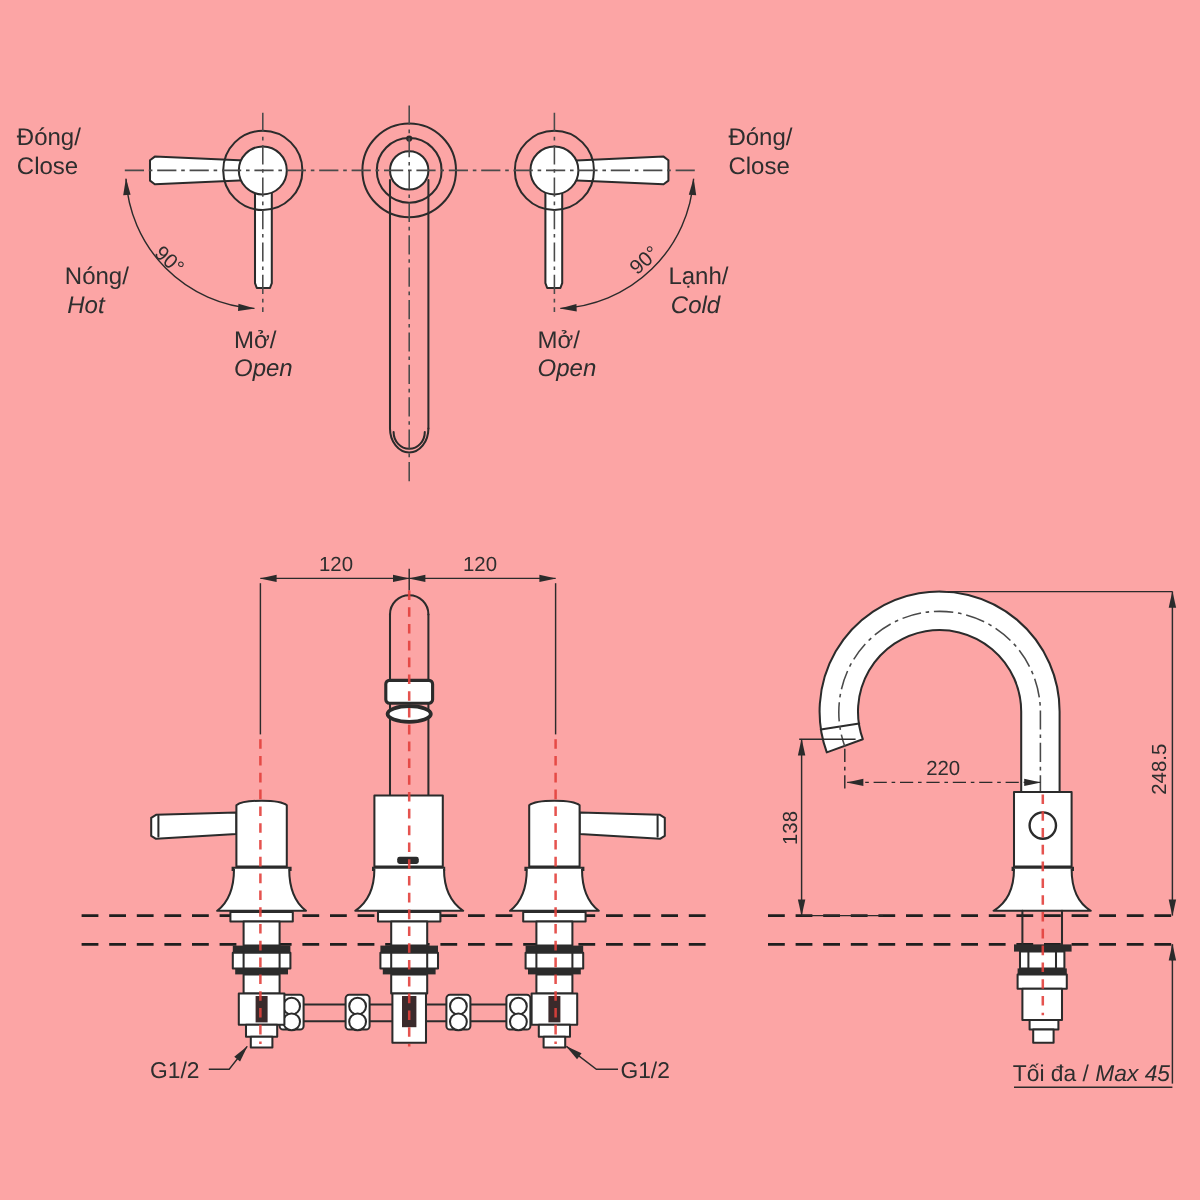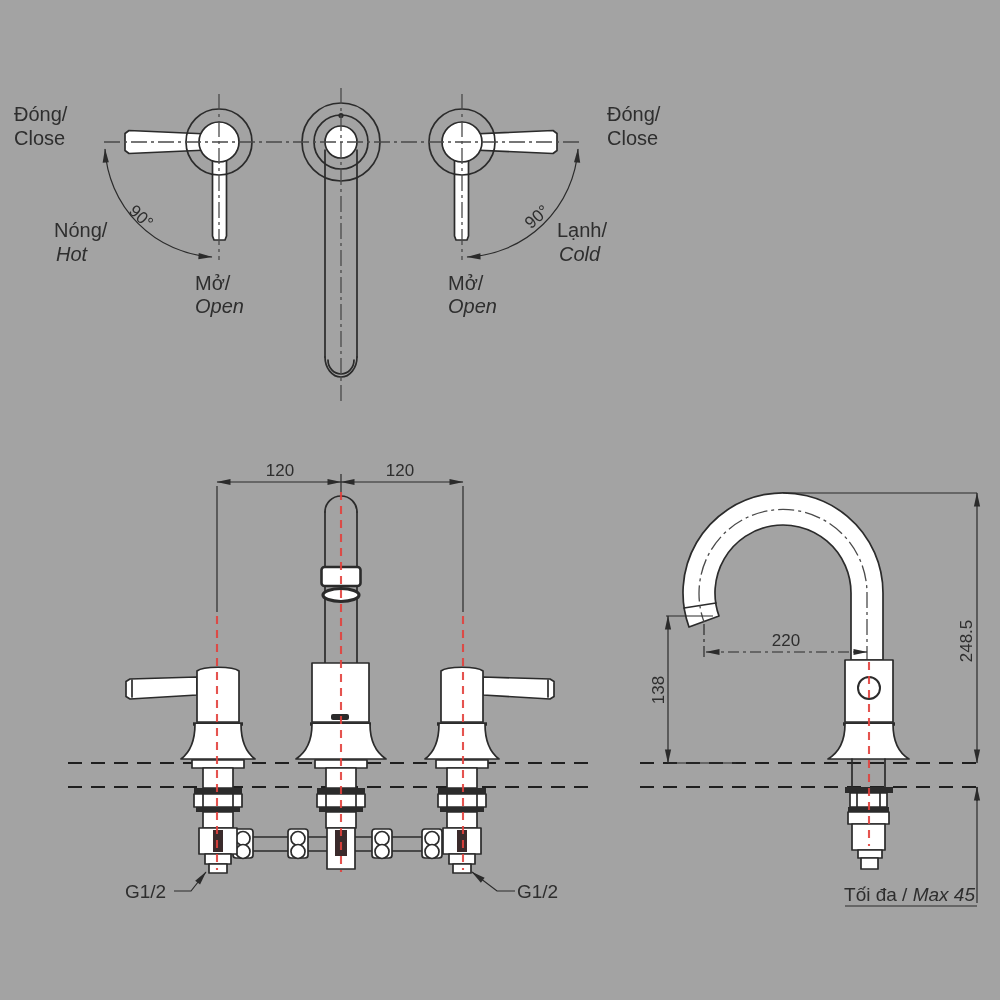--- a/index.html
+++ b/index.html
@@ -1,16 +1,16 @@
 <!DOCTYPE html>
 <html><head>
 <meta charset="utf-8">
 <style>
   html,body{margin:0;padding:0;background:#ffffff;}
-  .page{width:1000px;height:1000px;position:relative;background:#a3a3a3;overflow:hidden;}
+  .page{width:1000px;height:1000px;position:relative;background:#fca5a5;overflow:hidden;}
   svg{display:block;}
   
   .ln   {fill:none;stroke:#2b2b2b;stroke-width:1.7;stroke-linecap:round;stroke-linejoin:round;}
   .shape{fill:#ffffff;stroke:#2b2b2b;stroke-width:1.7;stroke-linejoin:round;}
   .thk  {fill:none;stroke:#2b2b2b;stroke-width:3.6;stroke-linecap:butt;}
   .thin {fill:none;stroke:#2b2b2b;stroke-width:1.2;}
   .cl   {fill:none;stroke:#4a4a4a;stroke-width:1.3;stroke-dasharray:16 4 3 4;}
   .red  {fill:none;stroke:#e2403c;stroke-width:2.1;stroke-dasharray:8 6;opacity:.9;}
   .deck {fill:none;stroke:#1f1f1f;stroke-width:2.2;stroke-dasharray:14 9;}
   .dk   {fill:#2b2b2b;stroke:none;}

